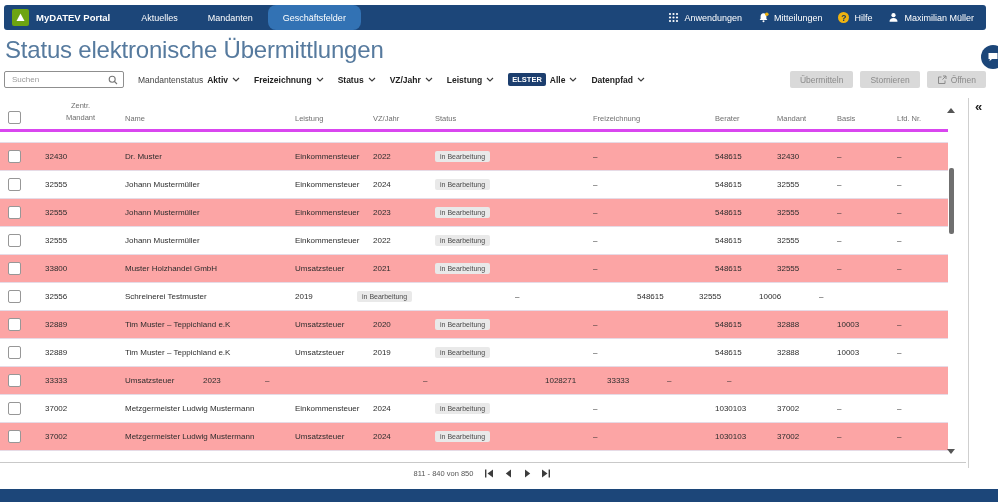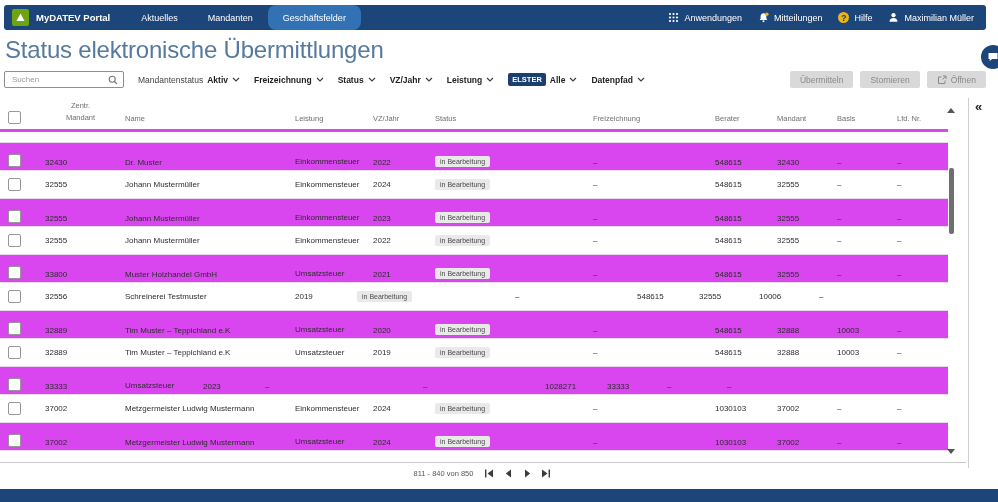--- a/index.html
+++ b/index.html
@@ -50,21 +50,21 @@
          border-bottom:3px solid #d946ef;box-sizing:border-box;background:#fff;font-size:7.5px;color:#6f6f6f;}
   .th{box-sizing:border-box;padding:0 4px 6px 5px;flex:0 0 auto;}
   .th.center{text-align:center;line-height:1.6;padding-bottom:5px;}
   .hcb{display:flex;align-items:flex-end;padding:0 0 5px 8px;box-sizing:border-box;flex:0 0 auto;}
   .checkbox{width:11px;height:11px;border:1px solid #979797;border-radius:2px;background:#fff;flex:0 0 auto;}
 
   .tbody{position:absolute;left:0;top:132px;width:948px;}
   .partial-row{height:10px;border-bottom:1px solid #e6dbe6;background:#fff;}
   .trow{display:flex;align-items:center;min-height:28px;border-bottom:1px solid #e6dbe6;
         box-sizing:border-box;font-size:8px;color:#2d2d2d;background:#fff;}
-  .trow.alt{background:#d946ef;align-items:flex-end;}
+  .trow.alt{background:#fca5a5;}
   .cell{box-sizing:border-box;padding:3px 4px 3px 5px;display:flex;align-items:center;flex:0 0 auto;}
   .cell.cbcell{padding-left:8px;}
   .c-cb{width:40px;}     .c-zentr{width:80px;}   .c-name{width:170px;}
   .c-leistung{width:78px;line-height:1.25;}      .c-vz{width:62px;}
   .c-status{width:158px;} .c-frei{width:122px;}  .c-berater{width:62px;}
   .c-mandant{width:60px;} .c-basis{width:60px;}  .c-lfd{width:56px;}
   .badge-status{background:#e9e9e9;border-radius:2px;padding:2px 5px;font-size:7px;color:#4c4c4c;
                 white-space:nowrap;}
 
   

